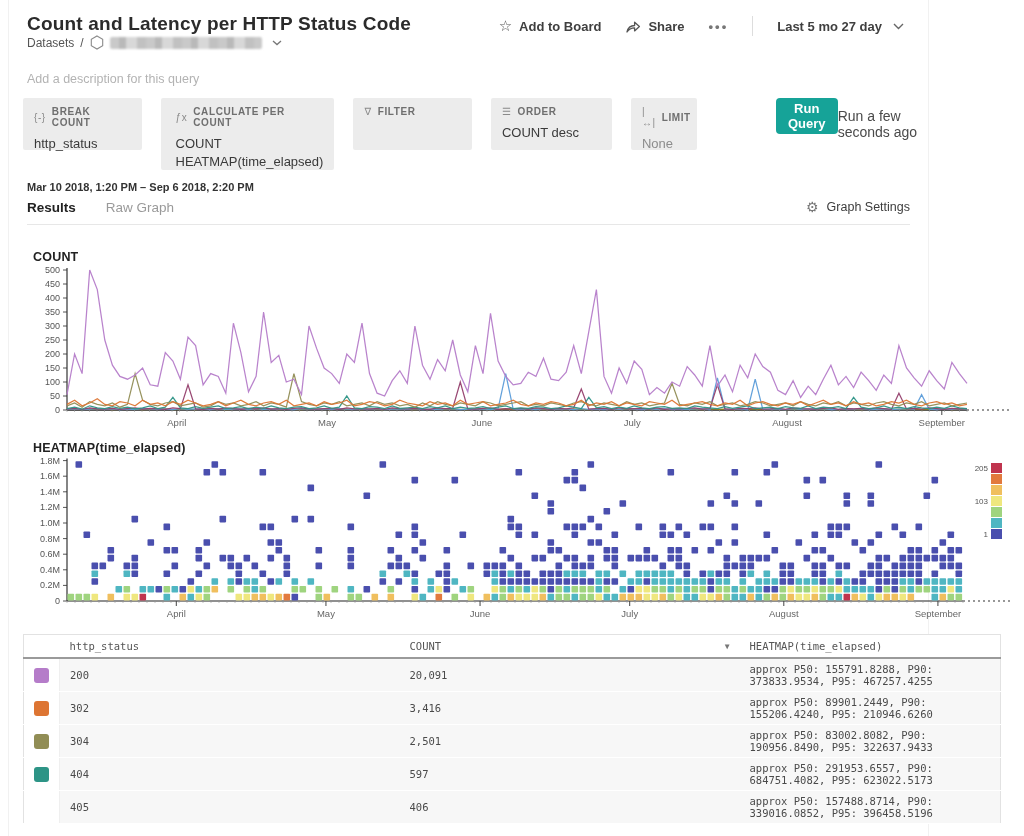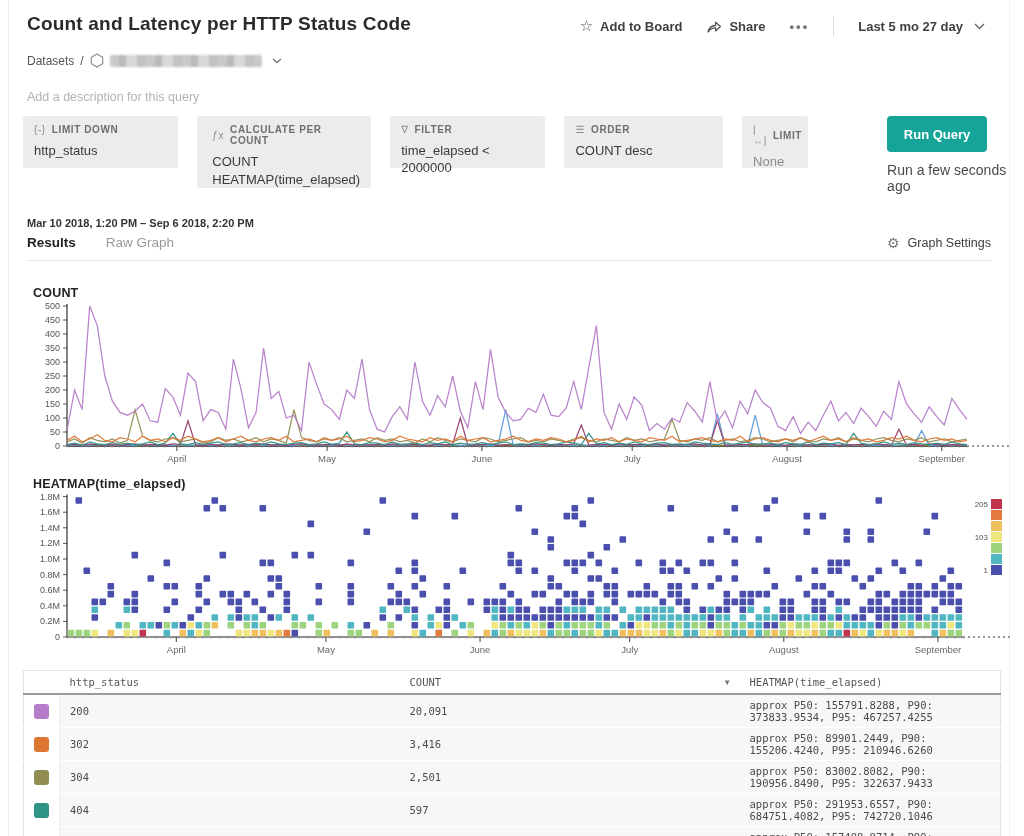--- a/index.html
+++ b/index.html
@@ -1,54 +1,54 @@
 <!DOCTYPE html>
 <html><head>
 <meta charset="utf-8">
 <style>
   * { box-sizing: border-box; margin: 0; padding: 0; }
   html,body { width:1024px; height:836px; background:#fff; overflow:hidden;
     font-family:"Liberation Sans", sans-serif; color:#333; }
-  .frame { position:relative; width:1002px; height:836px; margin:0 8px;
+  .frame { position:relative; width:921px; height:836px; margin:0 8px;
     border-left:1px solid #f1f1f1; border-right:1px solid #f1f1f1; padding-top:13px; }
 
   
   .page-title { margin-left:18px; font-size:19px; font-weight:bold; color:#2b2b2b; letter-spacing:.2px; }
   .top-actions { position:absolute; top:16px; right:24px; display:flex; align-items:center; gap:24px;
     font-size:13px; font-weight:600; color:#3f3f3f; }
   .top-actions .act { display:flex; align-items:center; gap:7px; cursor:pointer; }
   .icon-star { font-size:15px; color:#555; font-weight:normal; }
   .more-dots { color:#777; letter-spacing:2px; font-weight:bold; }
   .vdiv { width:1px; height:20px; background:#ddd; }
   .chev { display:inline-block; margin-left:4px; }
-  .breadcrumb { margin:18px 0 0 18px; display:flex; align-items:center; gap:6px; font-size:12px; color:#555; }
+  .breadcrumb { margin:0 0 0 18px; display:flex; align-items:center; gap:6px; font-size:12px; color:#555; }
   .breadcrumb .crumb { cursor:pointer; }
   .redacted { width:152px; height:12px; border-radius:2px; filter:blur(1.3px);
     background:repeating-linear-gradient(90deg,#c9c9c9 0 9px,#b9b9b9 9px 16px,#d8d8d8 16px 27px,#c1c1c1 27px 36px); }
   .description { margin:22px 0 12px 18px; font-size:12.5px; color:#b3b3b3; cursor:text; }
 
   
   .builder { display:flex; align-items:flex-start; gap:19px; margin:10px 0 0 14px; height:72px; }
   .qbox { background:#ececec; border-radius:2px; padding:8px 11px 9px; cursor:pointer; }
   .qbox .qlabel { font-size:10px; letter-spacing:.6px; color:#6f6f6f; font-weight:bold; display:flex; gap:6px; align-items:center; }
   .qbox .qicon { font-size:10px; color:#8a8a8a; font-weight:normal; }
   .qbox .qval { font-size:13px; color:#3a3a3a; margin-top:7px; line-height:17px; }
   .b-break { width:182px; height:52px; }
   .b-calc  { width:176px; height:72px;padding-left:15px; }
   .b-filter{ width:182px; height:52px; }
   .b-order { width:186px; height:52px; }
   .b-limit { width:66px;  height:52px; }
-  .run-wrap { margin-left:60px; display:flex; flex-direction:column; align-items:flex-start; }
+  .run-wrap { margin-left:60px; display:flex; flex-direction:row; align-items:flex-start; }
   .run-btn { width:100px; height:36px; background:#16a398; color:#fff; border:none; border-radius:4px;
     font-size:13px; font-weight:bold; cursor:pointer; font-family:"Liberation Sans",sans-serif; }
   .run-status { margin-top:10px; font-size:14px; color:#4a4a4a; }
 
   
-  .daterange { margin:29px 0 0 18px; font-size:11px; font-weight:bold; color:#333; }
-  .tabsrow { display:flex; margin:6px 18px 0 18px; border-bottom:1px solid #e7e7e7; padding-bottom:9px; }
+  .daterange { margin:11px 0 0 18px; font-size:11px; font-weight:bold; color:#333; }
+  .tabsrow { display:flex; align-items:center; margin:6px 18px 0 18px; border-bottom:1px solid #e7e7e7; padding-bottom:9px; }
   .tab { font-size:13.5px; margin-right:30px; cursor:pointer; }
   .tab.active { font-weight:bold; color:#222; }
   .tab.inactive { color:#9a9a9a; }
   .graph-settings { margin-left:auto; display:flex; align-items:center; gap:8px; font-size:12.5px; color:#3d3d3d; cursor:pointer; }
   .gear { font-size:14px; color:#777; }
   .chart-title { font-size:12.5px; font-weight:bold; color:#222; margin-top:25px; margin-left:24px; letter-spacing:.2px; }
   svg.chart { display:block; margin-left:24px; }
 
   
   .result-table { width:978px; margin:13px 0 0 14px; border-collapse:collapse; border:1px solid #e2e2e2;
@@ -100,38 +100,37 @@
       <polyline points="1,1 5,4.6 9,1" fill="none" stroke="#777" stroke-width="1.3"></polyline>
     </svg>
   </div>
 
   <div class="description">Add a description for this query</div>
 
   <div class="builder">
     <div class="qbox b-break">
       <div class="qlabel">
           <span class="qicon">{-}</span>
-        <span>LIMIT DOWN</span>
+        <span>BREAK COUNT</span>
         </div>
       <div class="qval">http_status</div>
     </div>
     <div class="qbox b-calc">
       <div class="qlabel">
           <span class="qicon">ƒx</span>
         <span>CALCULATE PER COUNT</span>
         </div>
       <div class="qval">COUNT</div>
       <div class="qval" style="margin-top:1px">HEATMAP(time_elapsed)</div>
     </div>
     <div class="qbox b-filter">
       <div class="qlabel">
           <span class="qicon">∇</span>
         <span>FILTER</span>
         </div>
-      <div class="qval">time_elapsed &lt; 2000000</div>
     </div>
     <div class="qbox b-order">
       <div class="qlabel">
           <span class="qicon">☰</span>
         <span>ORDER</span>
         </div>
       <div class="qval">COUNT desc</div>
     </div>
     <div class="qbox b-limit">
       <div class="qlabel">
@@ -1046,21 +1045,21 @@
           <td>304</td>
           <td>2,501</td>
           <td>approx P50: 83002.8082, P90: 190956.8490, P95: 322637.9433</td>
         </tr>
         <tr>
           <td class="swatch-cell">
             <span class="swatch" style="background: rgb(45, 148, 134);"></span>
           </td>
           <td>404</td>
           <td>597</td>
-          <td>approx P50: 291953.6557, P90: 684751.4082, P95: 742720.1046</td>
+          <td>approx P50: 291953.6557, P90: 684751.4082, P95: 623022.5173</td>
         </tr>
         <tr>
           <td class="swatch-cell"></td>
           <td>405</td>
           <td>406</td>
           <td>approx P50: 157488.8714, P90: 339016.0852, P95: 396458.5196</td>
         </tr>
       </tbody>
   </table>
 

